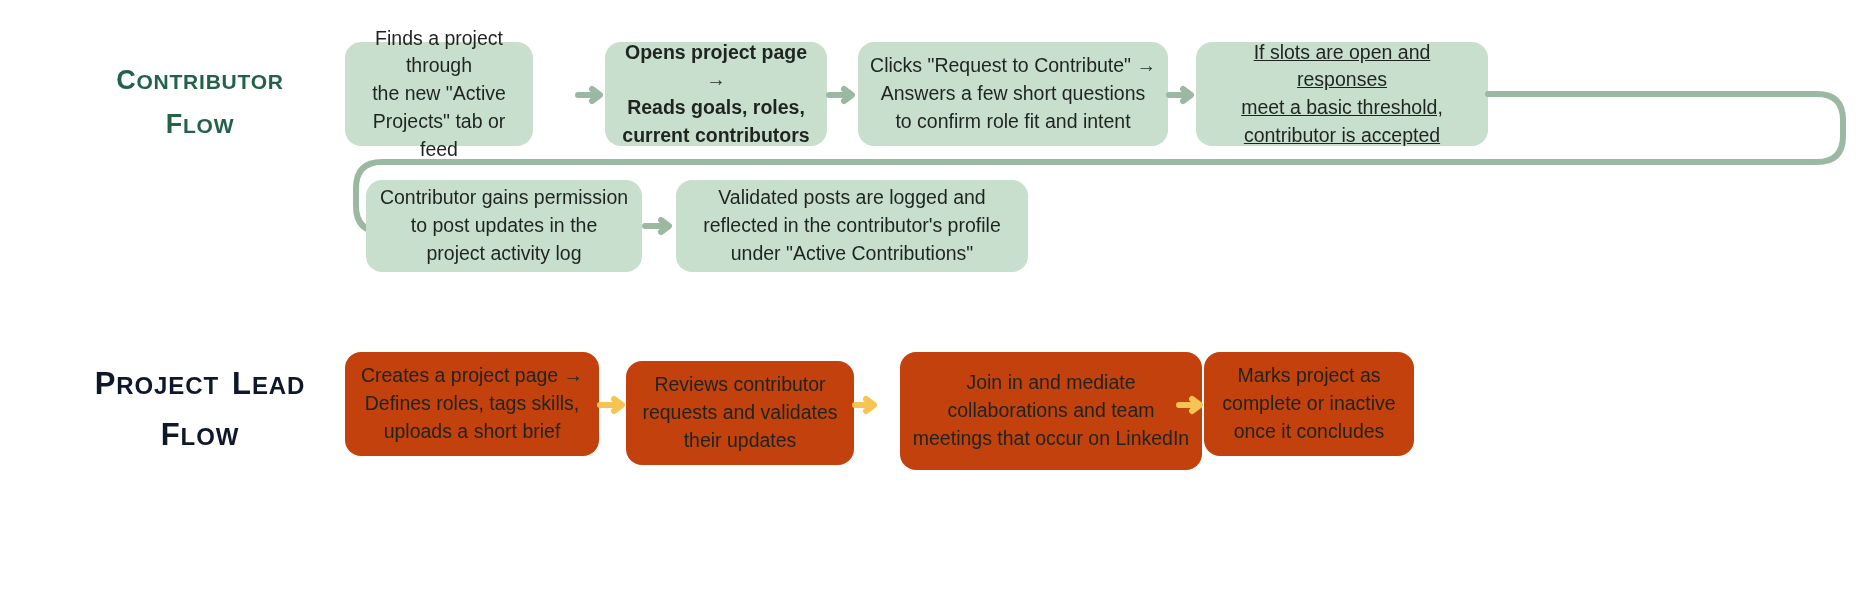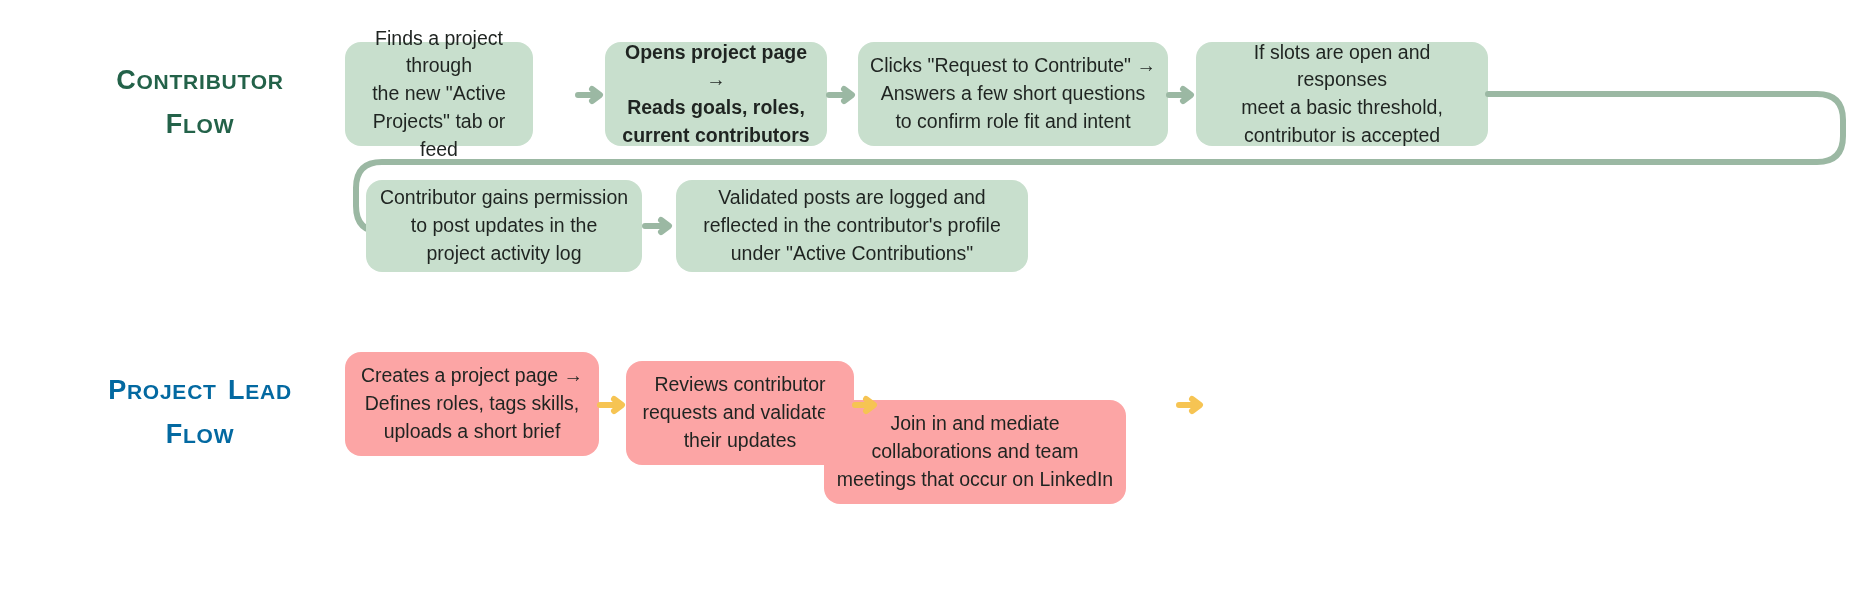--- a/index.html
+++ b/index.html
@@ -34,24 +34,24 @@
 
   #contributor-title {
     left: 30px;
     top: 55px;
     width: 340px;
     font-size: 38px;
     color: #236249;
   }
   #lead-title {
     left: 30px;
-    top: 365px;
+    top: 354px;
     width: 340px;
-    font-size: 38px;
-    color: #0369a1;
+    font-size: 44px;
+    color: #0f172a;
   }
   
   .sc {
     display: inline;
   }
   .sc .b {
     font-size: 1em;
   }
   .sc .s {
     font-size: 0.78em;
@@ -68,21 +68,21 @@
     padding: 8px 12px;
     box-sizing: border-box;
     font-size: 19.5px;
     line-height: 1.42;
     color: #1f2421;
   }
   .node.green {
     background: #c8dfcd;
   }
   .node.amber {
-    background: #fca5a5;
+    background: #c2410c;
   }
   .node .txt {
     display: block;
     width: 100%;
     white-space: pre-line;
   }
 
   
   .arrow {
     position: absolute;
@@ -126,21 +126,21 @@
 Reads goals, roles,
 current contributors</span>
   </div>
 
   <div class="node green" style="left:858px; top:42px; width:310px; height:104px;">
     <span class="txt">Clicks "Request to Contribute" →
 Answers a few short questions
 to confirm role fit and intent</span>
   </div>
 
-  <div class="node green" style="left:1196px; top:42px; width:292px; height:104px;">
+  <div class="node green" style="left:1196px; top:42px; width:292px; height:104px;text-decoration:underline;">
     <span class="txt">If slots are open and responses
 meet a basic threshold,
 contributor is accepted</span>
   </div>
 
   <div class="arrow" style="left:578px; top:87px; width:26px;">
     <svg width="26" height="16" viewBox="0 0 26 16">
       <path d="M0 8 L16 8 M14 2 L22 8 L14 14" stroke="#9bb8a3" stroke-width="6" fill="none" stroke-linecap="round" stroke-linejoin="round"></path>
     </svg>
   </div>
@@ -201,26 +201,31 @@
 Defines roles, tags skills,
 uploads a short brief</span>
   </div>
 
   <div class="node amber" style="left:626px; top:361px; width:228px; height:104px;">
     <span class="txt">Reviews contributor
 requests and validates
 their updates</span>
   </div>
 
-  <div class="node amber" style="left:824px; top:352px; width:302px; height:104px;margin-top:48px;">
+  <div class="node amber" style="left:900px; top:352px; width:302px; height:118px;">
     <span class="txt">Join in and mediate
 collaborations and team
 meetings that occur on LinkedIn</span>
   </div>
 
+  <div class="node amber" style="left:1204px; top:352px; width:210px; height:104px;">
+    <span class="txt">Marks project as
+complete or inactive
+once it concludes</span>
+  </div>
 
   <div class="arrow" style="left:600px; top:397px; width:26px;">
     <svg width="26" height="16" viewBox="0 0 26 16">
       <path d="M0 8 L16 8 M14 2 L22 8 L14 14" stroke="#f6c453" stroke-width="6" fill="none" stroke-linecap="round" stroke-linejoin="round"></path>
     </svg>
   </div>
 
   <div class="arrow" style="left:855px; top:397px; width:22px;">
     <svg width="22" height="16" viewBox="0 0 22 16">
       <path d="M0 8 L13 8 M11 2 L19 8 L11 14" stroke="#f6c453" stroke-width="6" fill="none" stroke-linecap="round" stroke-linejoin="round"></path>

